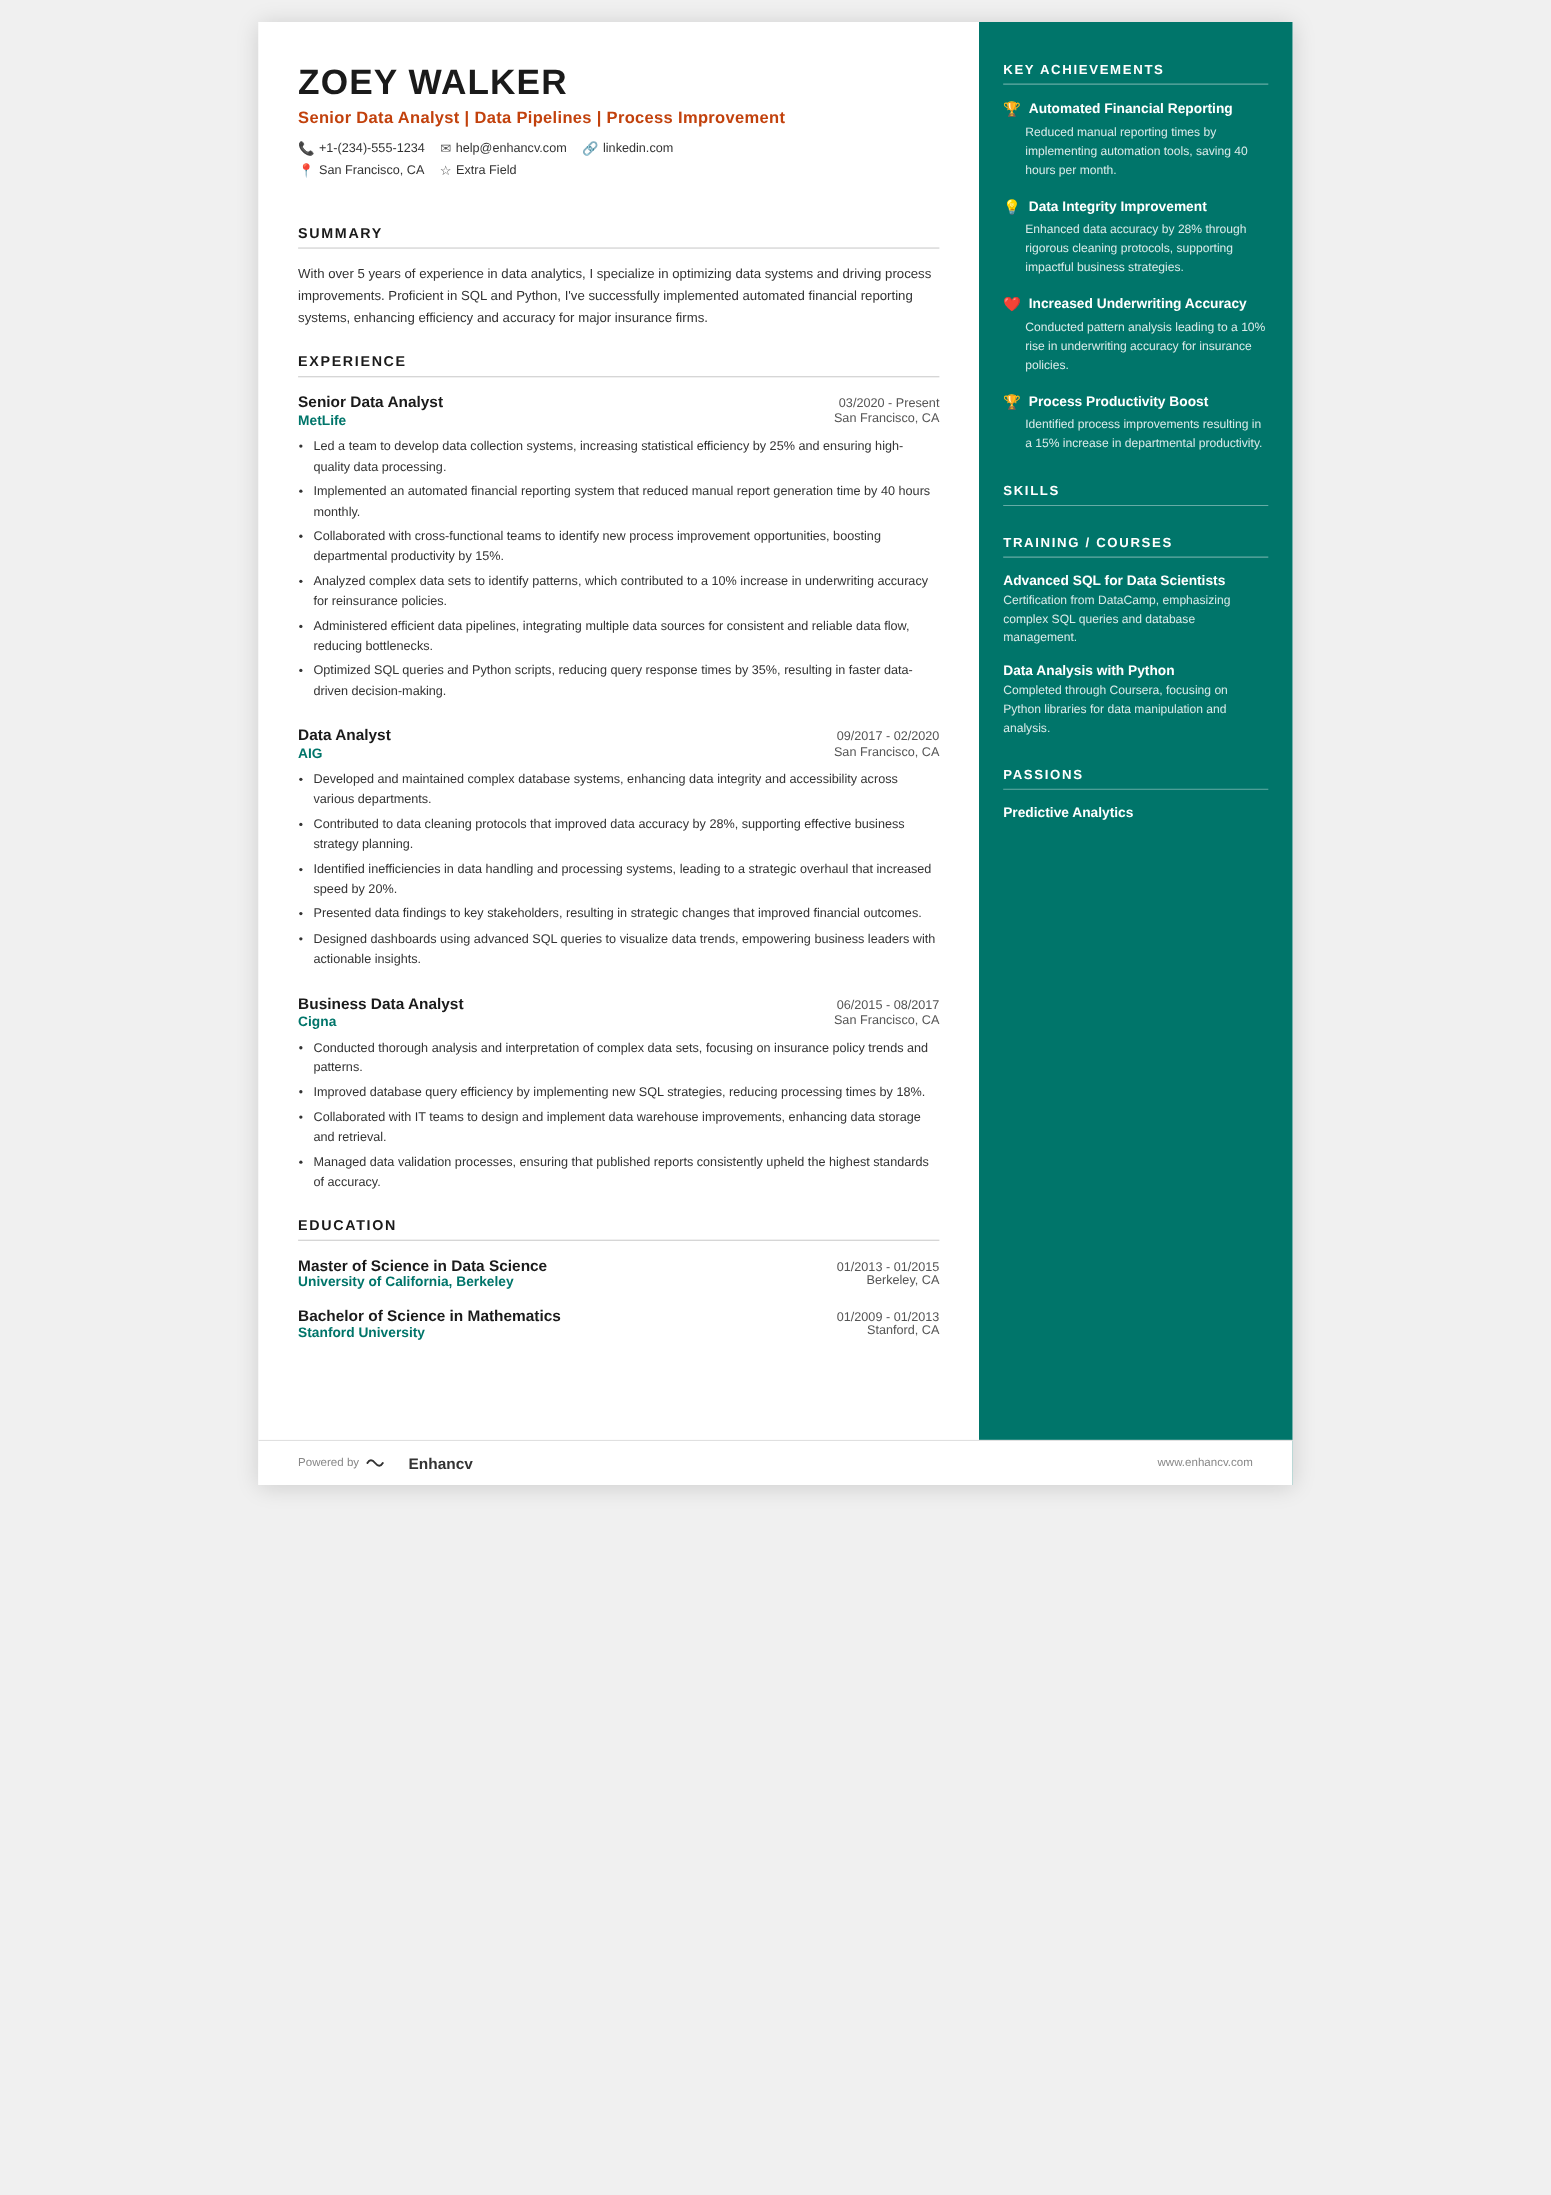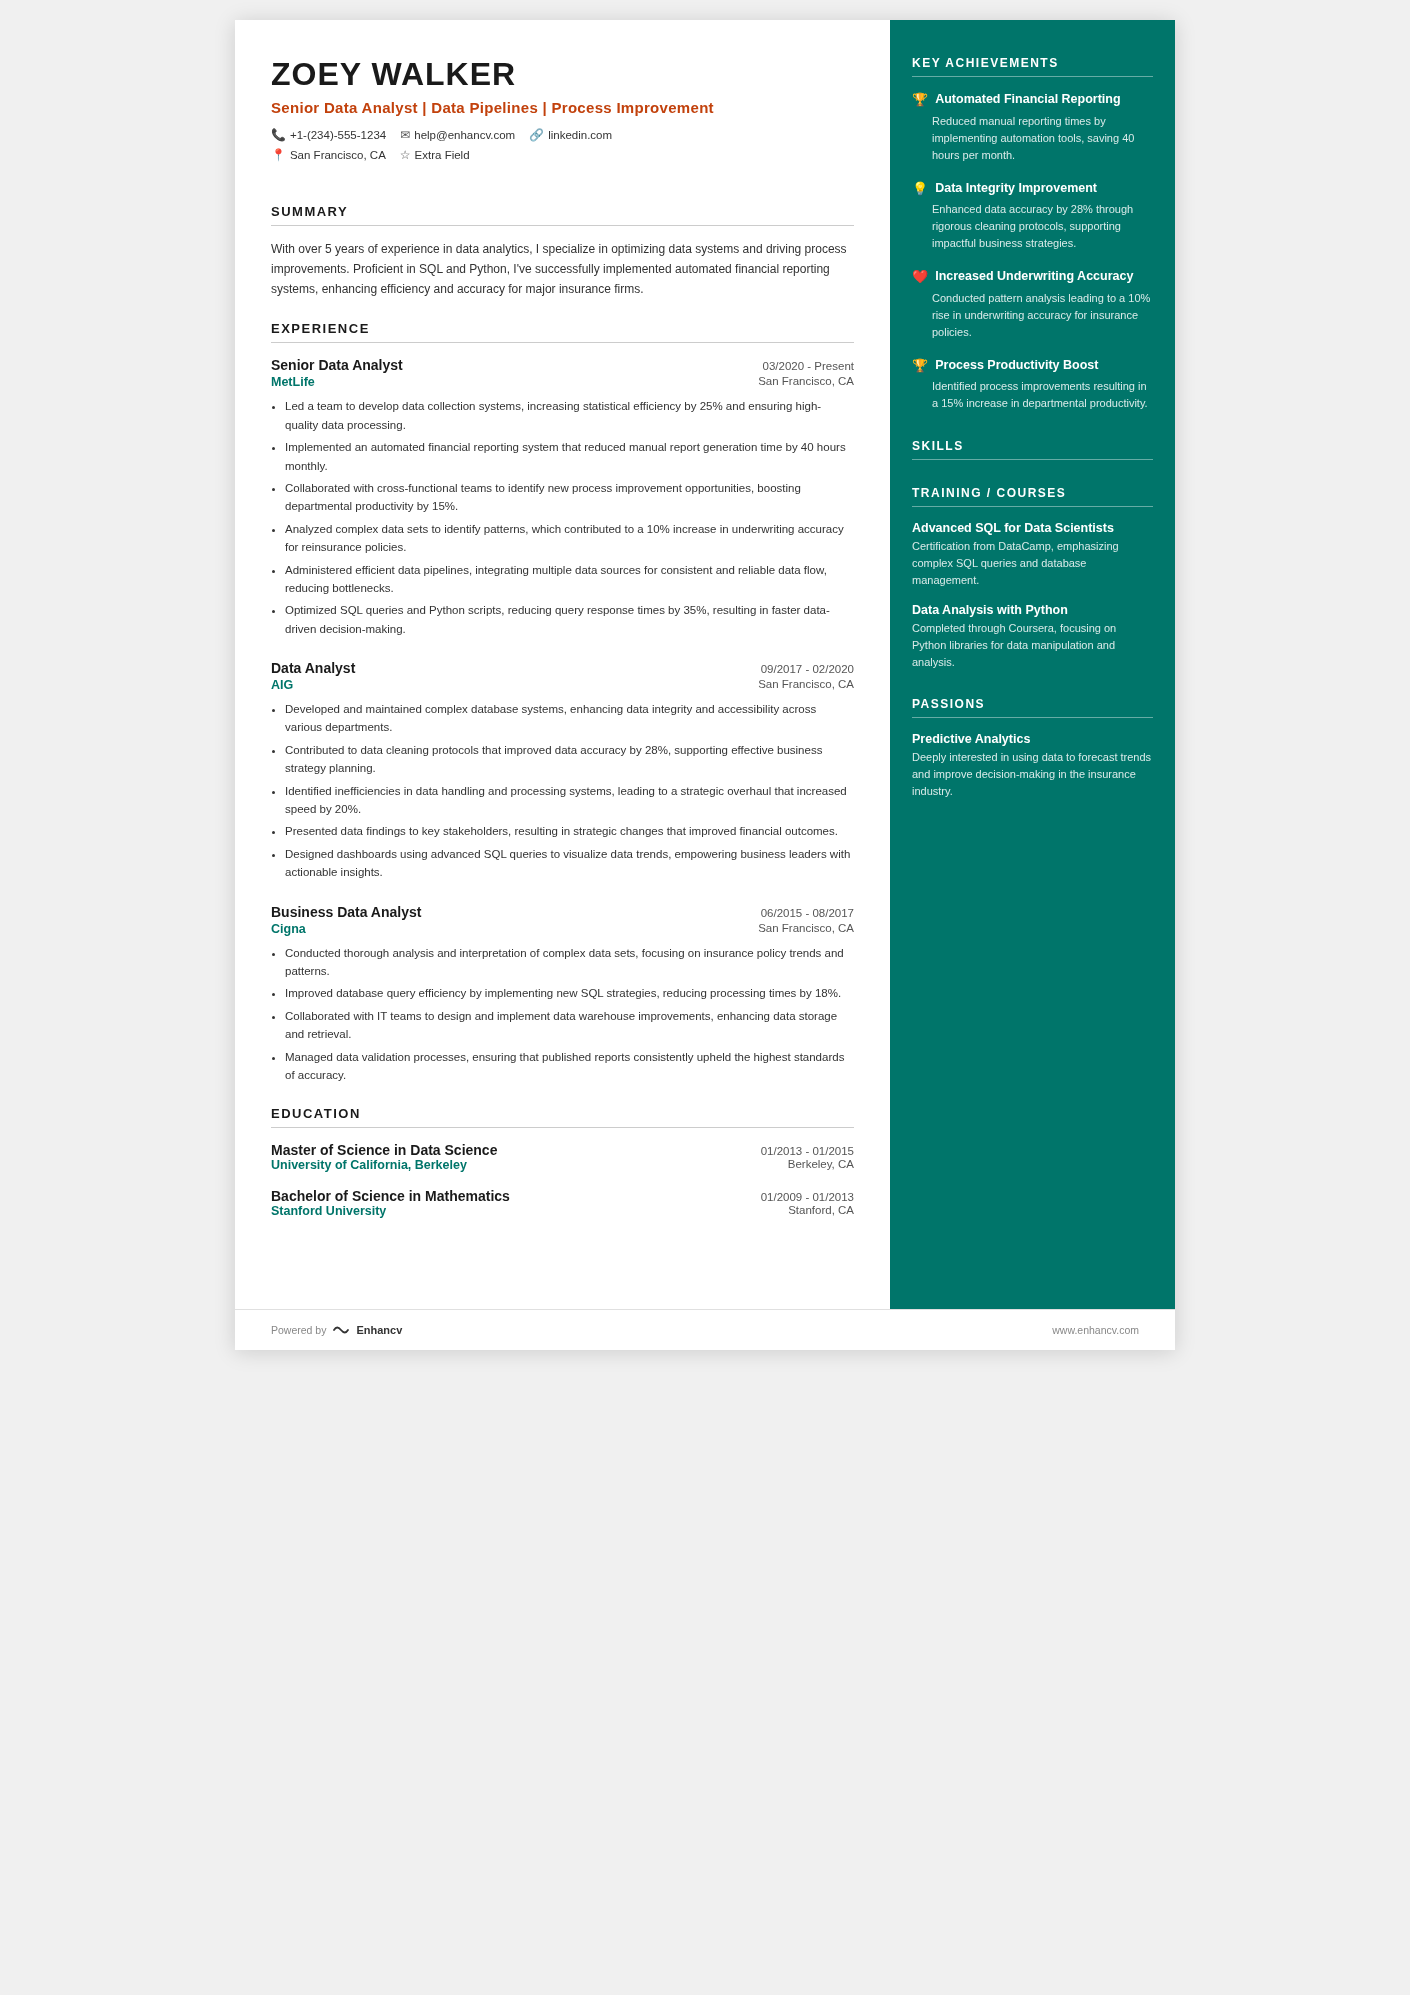--- a/index.html
+++ b/index.html
@@ -257,23 +257,24 @@
       border-top: 1px solid #e0e0e0;
       font-size: 10.5px;
       color: #888;
     }
     .footer-left {
       display: flex;
       align-items: center;
       gap: 6px;
     }
     .footer-logo {
-      font-size: 11px;
+      font-size: 14px;
       font-weight: 700;
       color: #333;
+      margin-left: 15px;
     }
     .summary-text {
       font-size: 12px;
       color: #333;
       line-height: 1.65;
     }
   </style>
 </head>
 <body>
 
@@ -468,19 +469,18 @@
         <div class="course-title">Data Analysis with Python</div>
         <div class="course-desc">Completed through Coursera, focusing on Python libraries for data manipulation and analysis.</div>
       </div>
     </div>
 
     <div class="right-section">
       <div class="right-section-title">PASSIONS</div>
 
       <div class="passion-item">
         <div class="passion-title">Predictive Analytics</div>
-        <div class="passion-desc">Deeply interested in using data to forecast trends and improve decision-making in the insurance industry.</div>
       </div>
     </div>
 
   </div>
 
 </div>
 
 </body></html>

